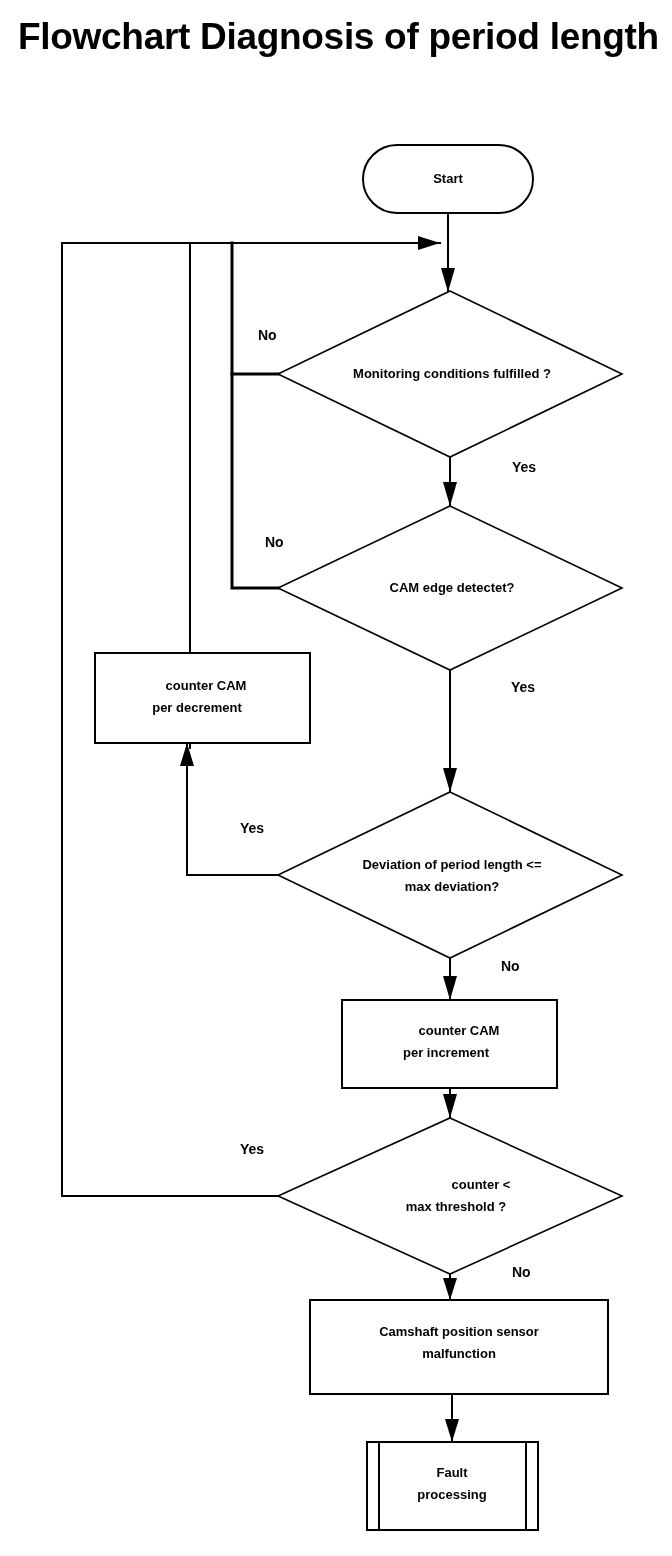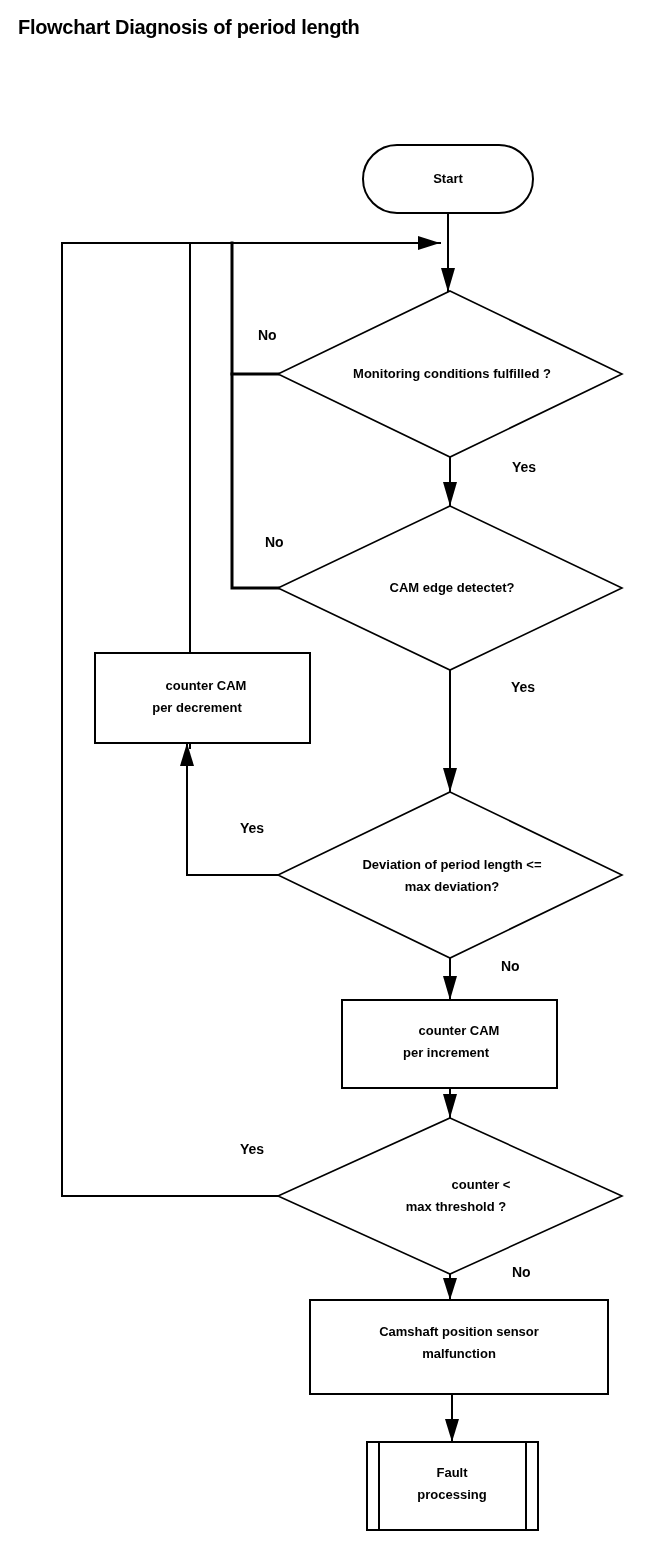--- a/index.html
+++ b/index.html
@@ -13,21 +13,21 @@
     height: 1556px;
     position: relative;
     font-family: "Liberation Sans", sans-serif;
     color: #000000;
     overflow: hidden;
   }
   #page-title {
     position: absolute;
     left: 18px;
     top: 16px;
-    font-size: 20px;
+    font-size: 37px;
     font-weight: bold;
     letter-spacing: -0.3px;
     white-space: nowrap;
     font-family: "Liberation Sans", sans-serif;
   }
   #flow-canvas {
     position: absolute;
     left: 0;
     top: 0;
     width: 672px;

